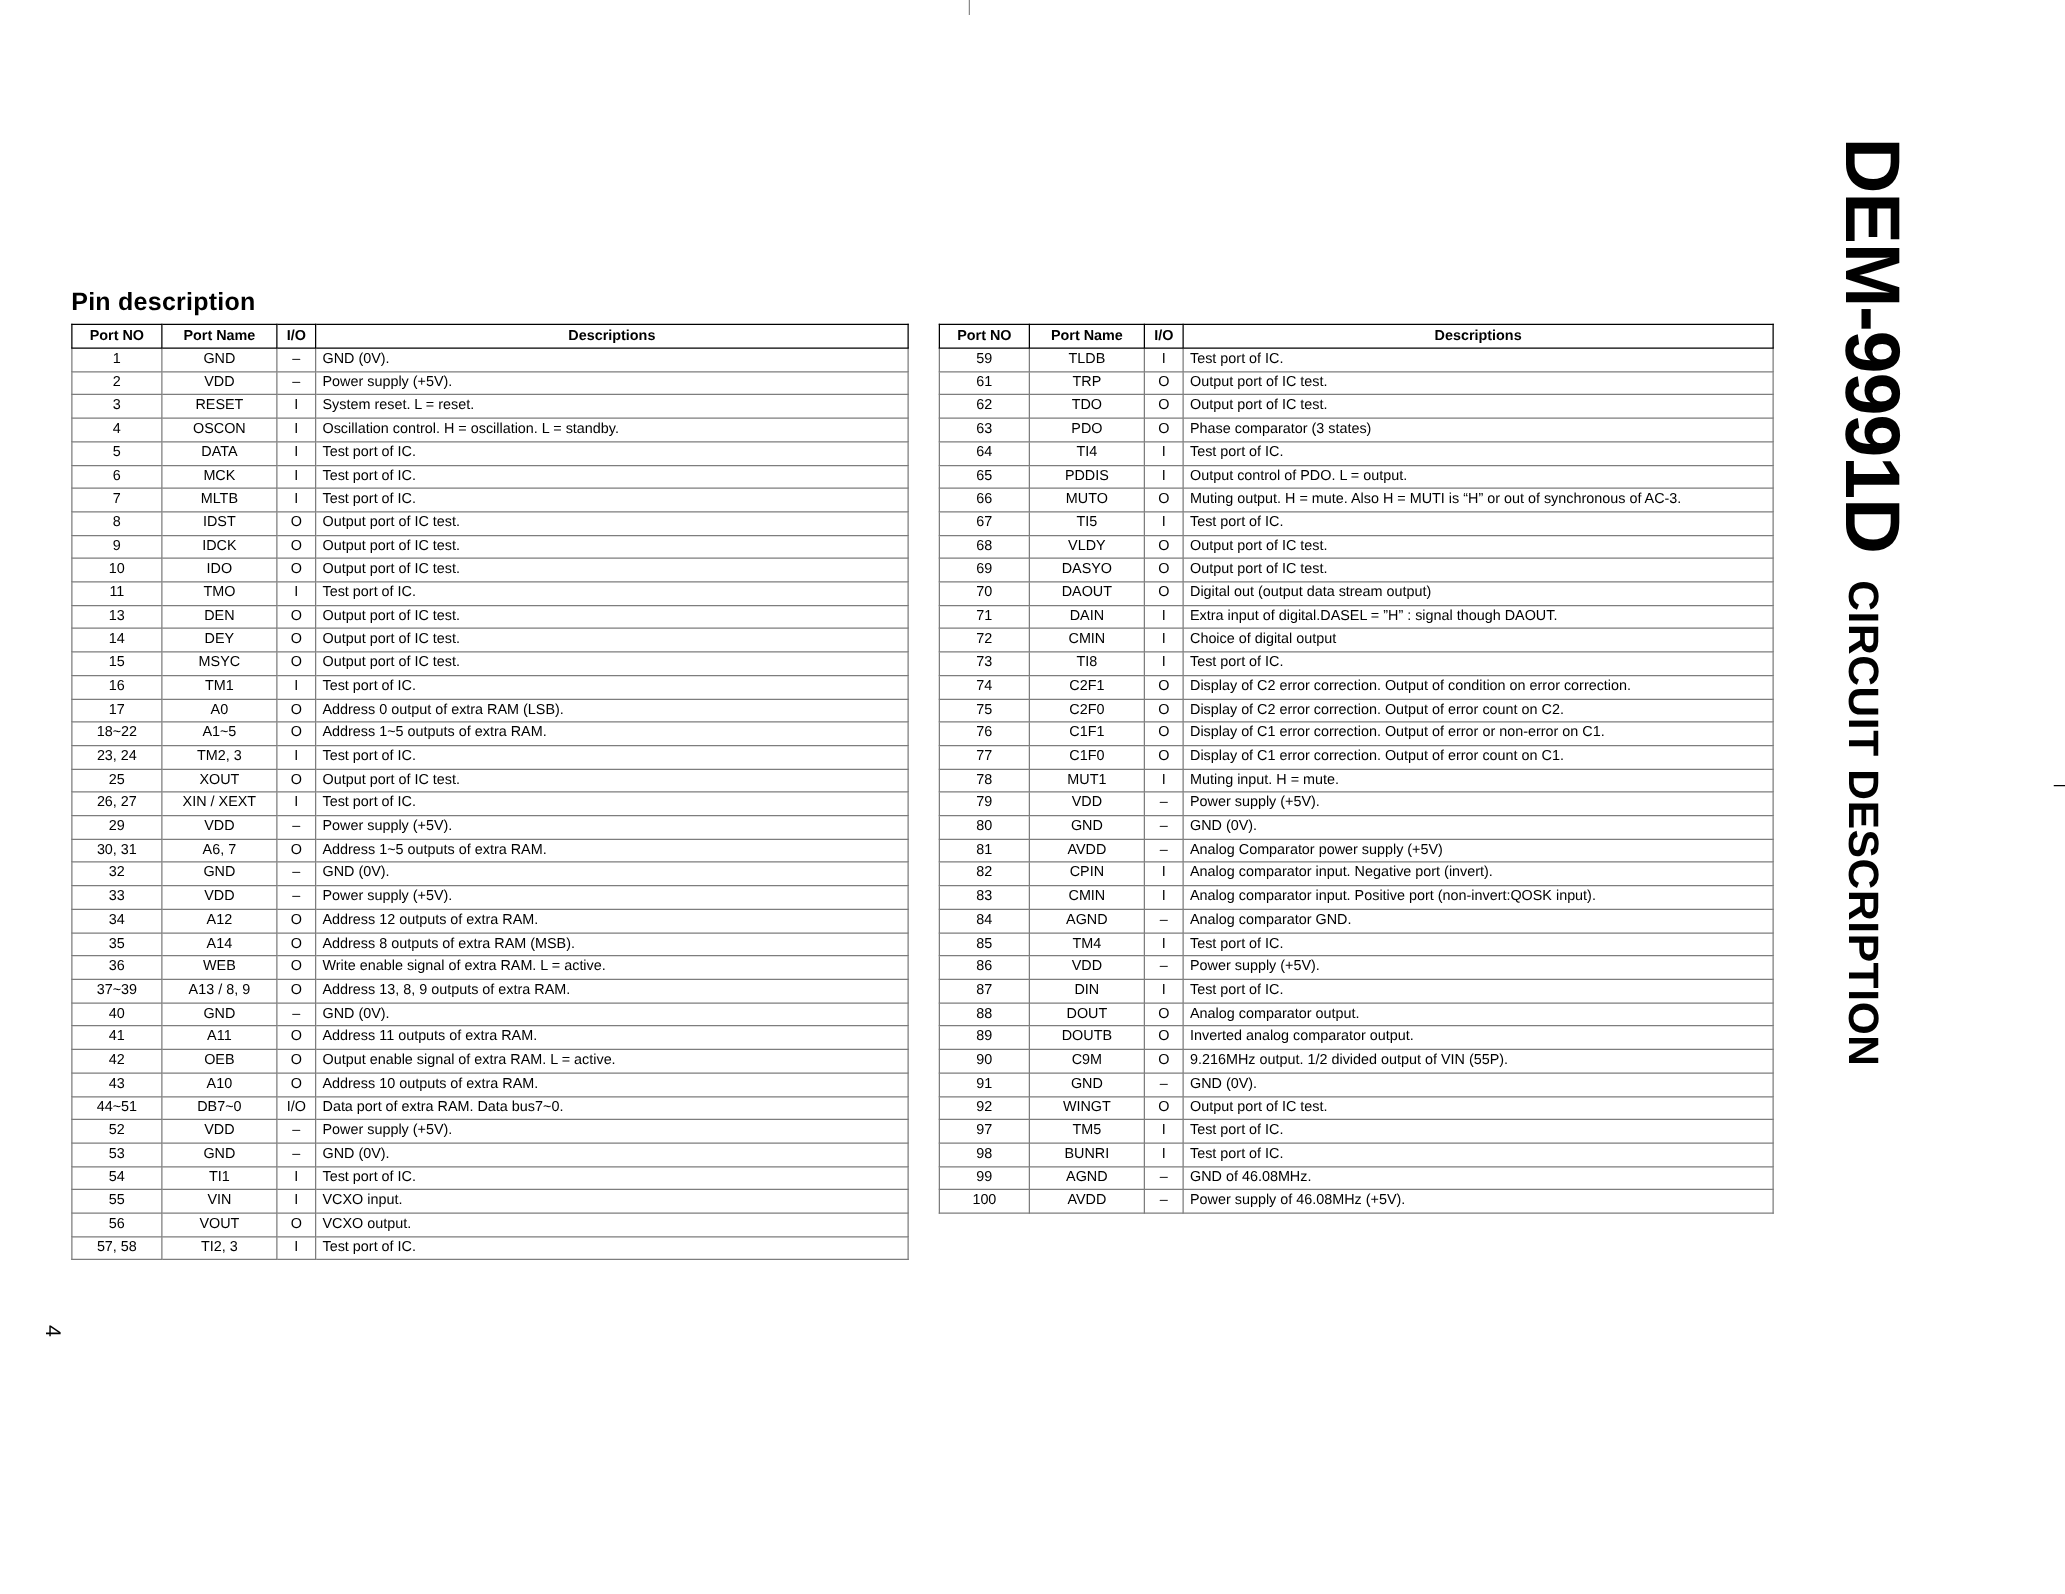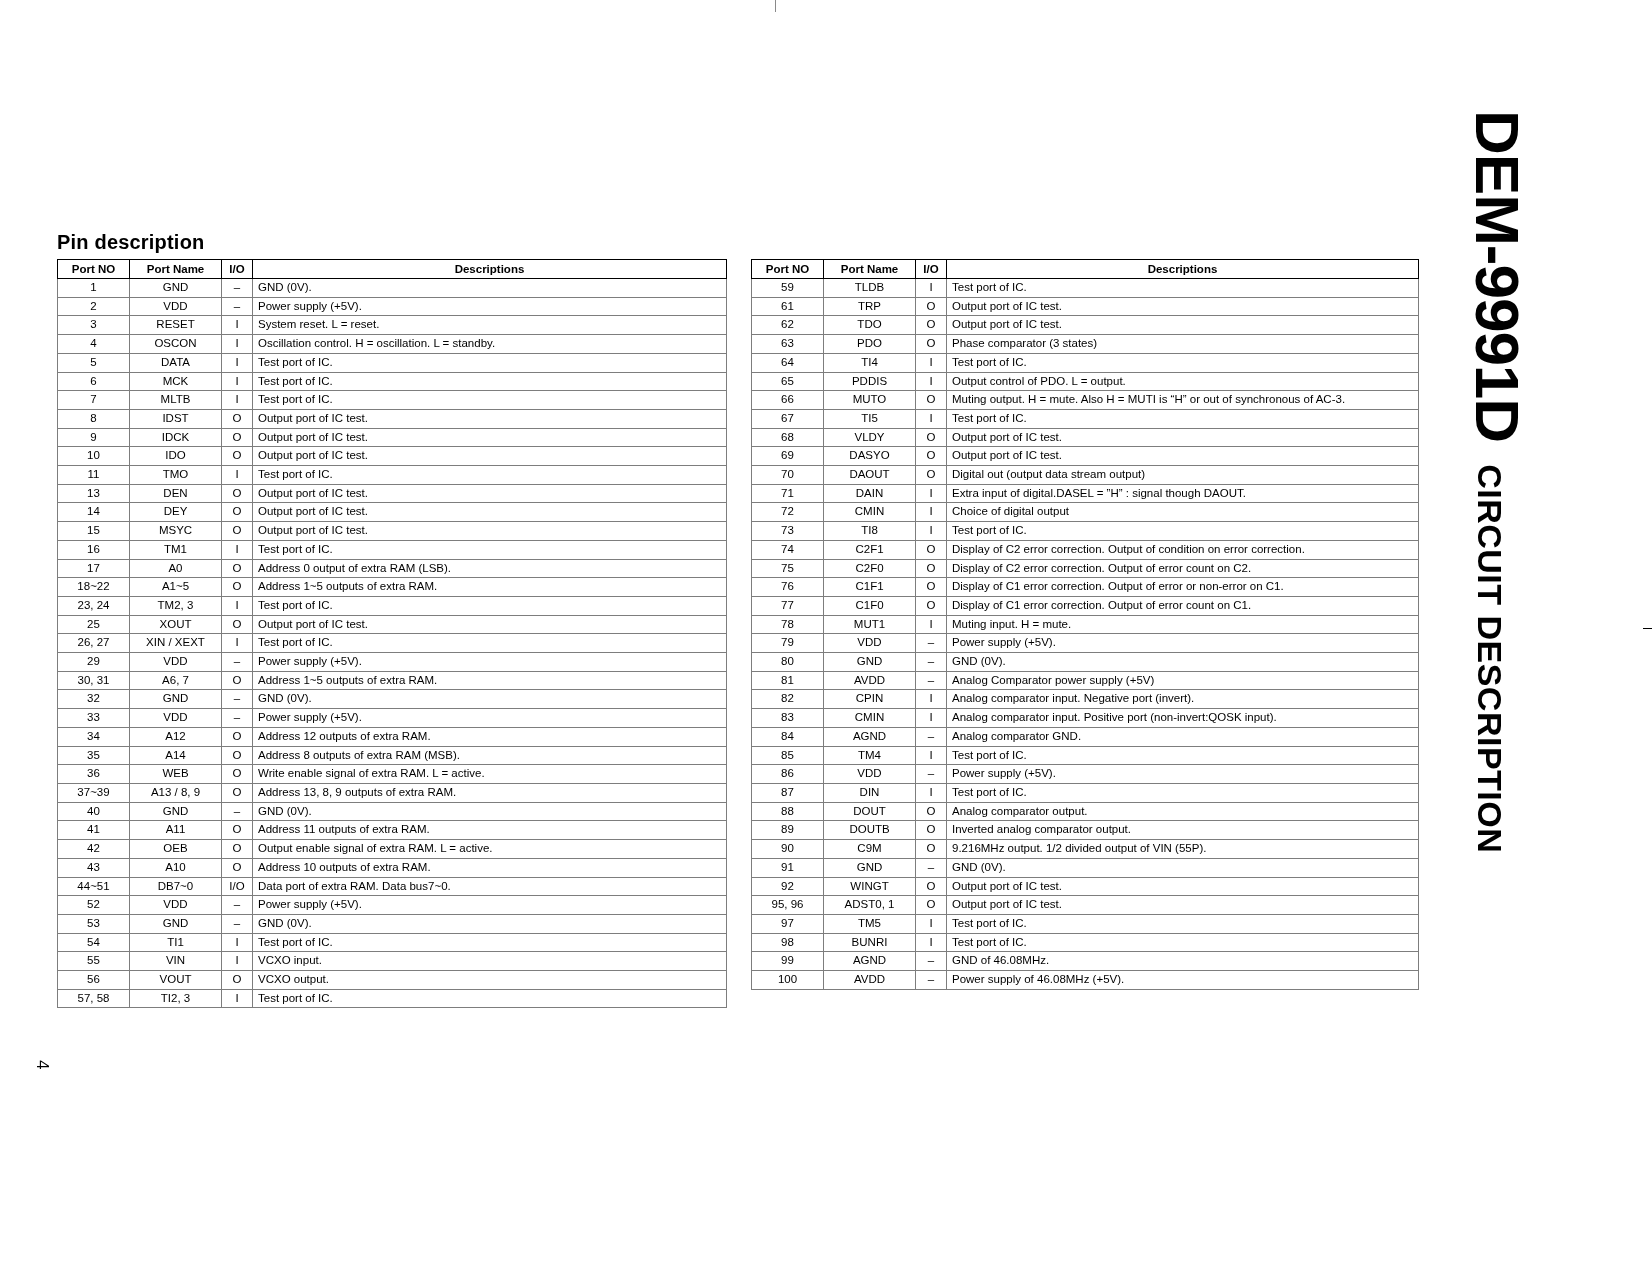--- a/index.html
+++ b/index.html
@@ -624,26 +624,20 @@
           <td>–</td>
           <td class="desc">GND (0V).</td>
         </tr>
         <tr>
           <td>92</td>
           <td>WINGT</td>
           <td>O</td>
           <td class="desc">Output port of IC test.</td>
         </tr>
         <tr>
-          <td>95, 96</td>
-          <td>ADST0, 1</td>
-          <td>O</td>
-          <td class="desc">Output port of IC test.</td>
-        </tr>
-        <tr>
           <td>97</td>
           <td>TM5</td>
           <td>I</td>
           <td class="desc">Test port of IC.</td>
         </tr>
         <tr>
           <td>98</td>
           <td>BUNRI</td>
           <td>I</td>
           <td class="desc">Test port of IC.</td>

